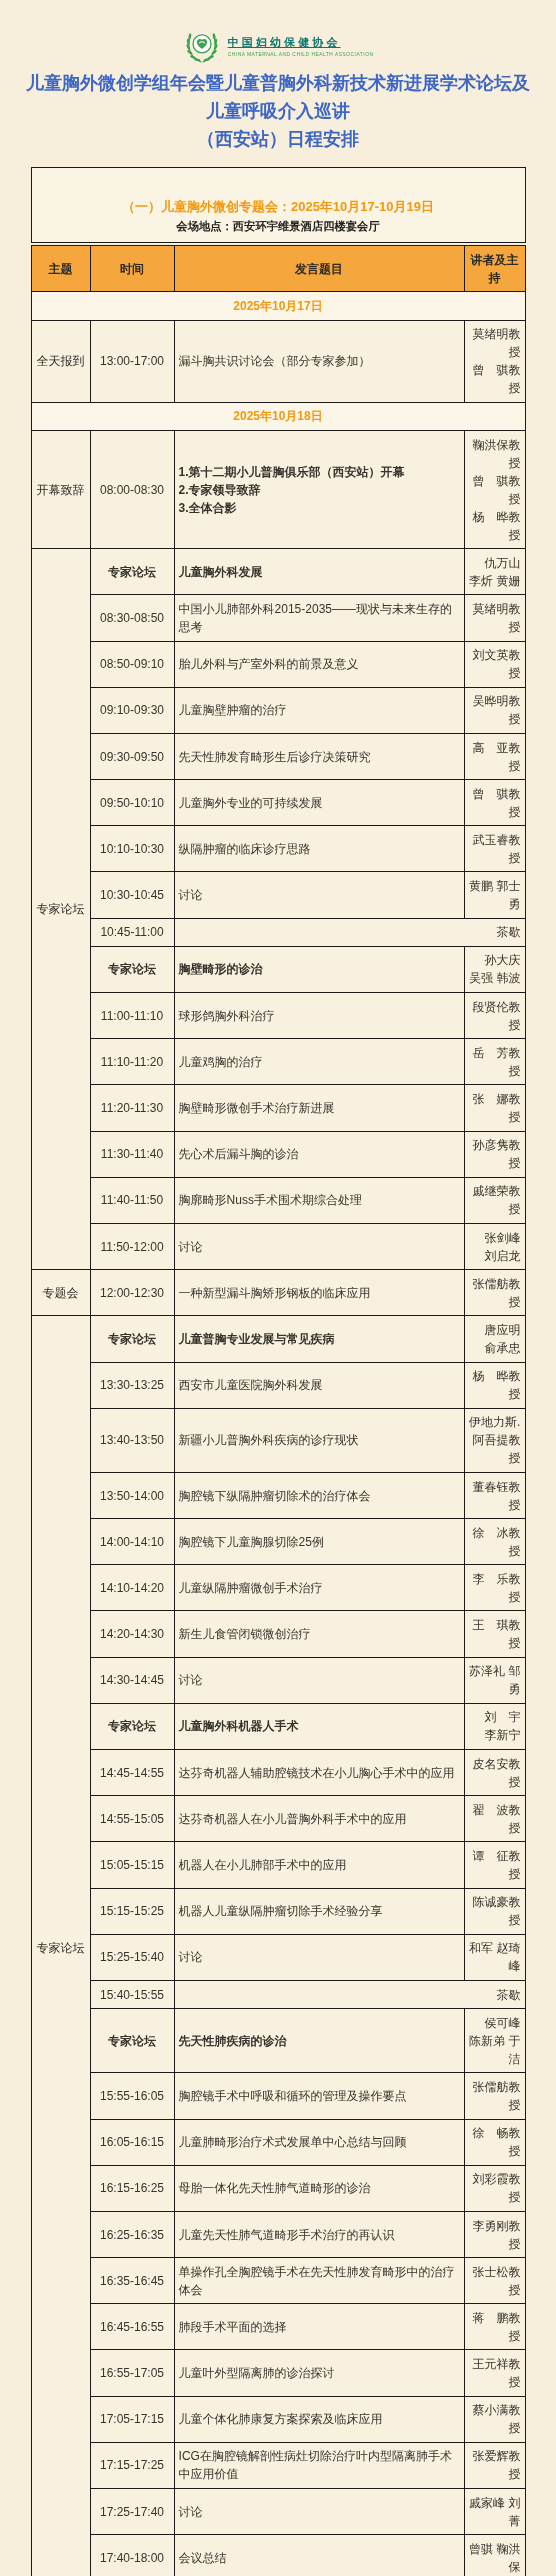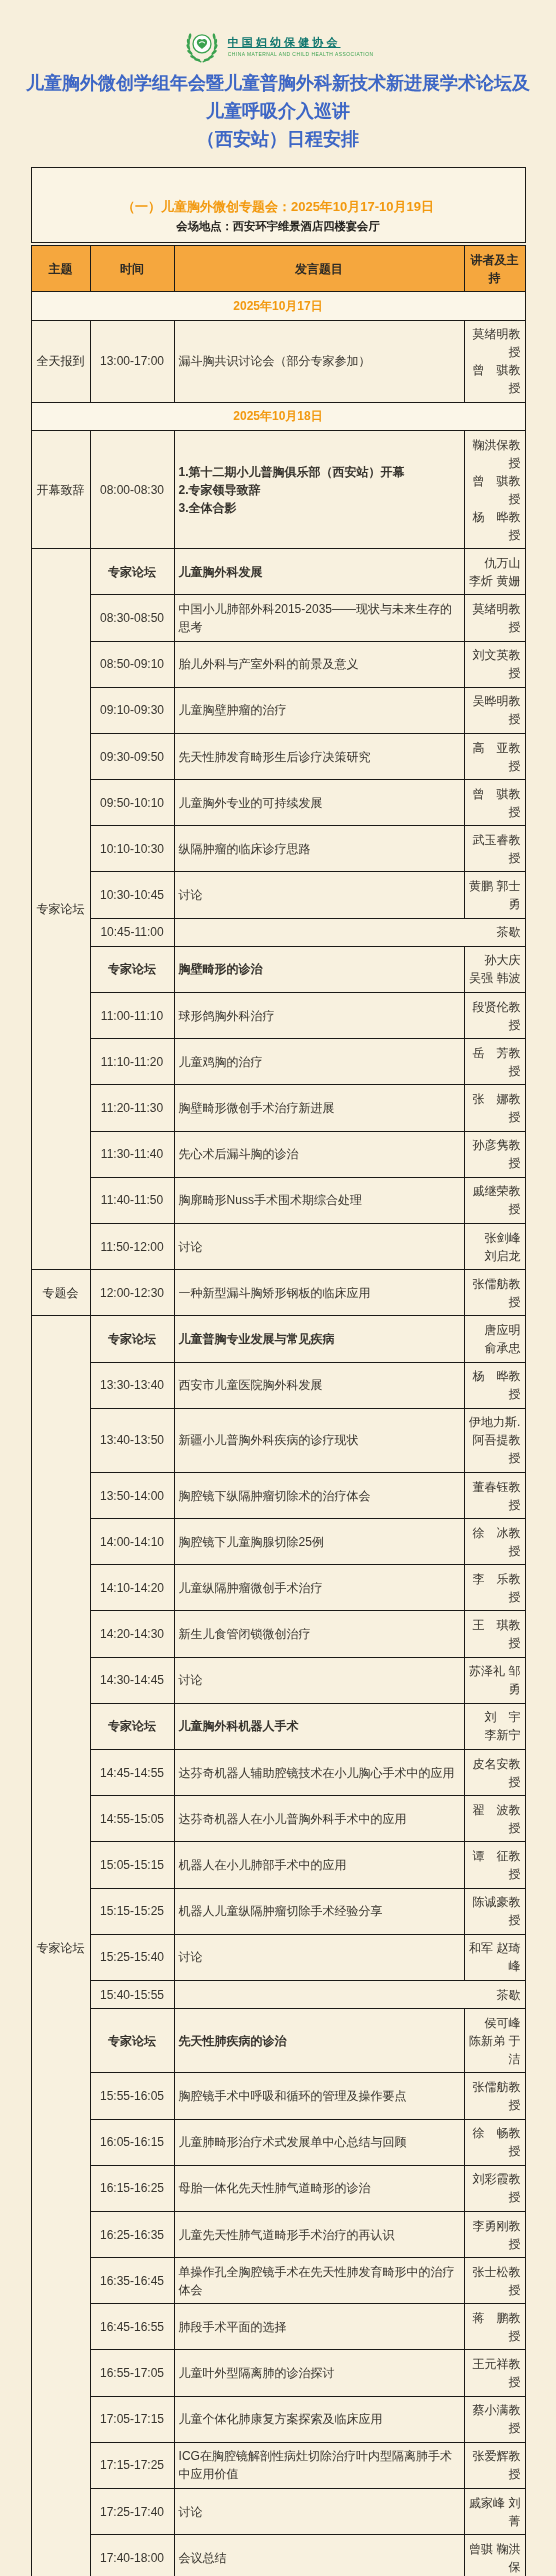--- a/index.html
+++ b/index.html
@@ -290,21 +290,21 @@
               <td class="time-cell b">专家论坛</td>
               <td class="topic-cell">
                 <div class="b">儿童普胸专业发展与常见疾病</div>
               </td>
               <td class="host-cell">
                 <div>唐应明</div>
                 <div>俞承忠</div>
               </td>
             </tr>
             <tr>
-              <td class="time-cell">13:30-13:40</td>
+              <td class="time-cell">13:30-13:25</td>
               <td class="topic-cell">
                 <div>西安市儿童医院胸外科发展</div>
               </td>
               <td class="host-cell">
                 <div>杨　晔教授</div>
               </td>
             </tr>
             <tr>
               <td class="time-cell">13:40-13:50</td>
               <td class="topic-cell">

